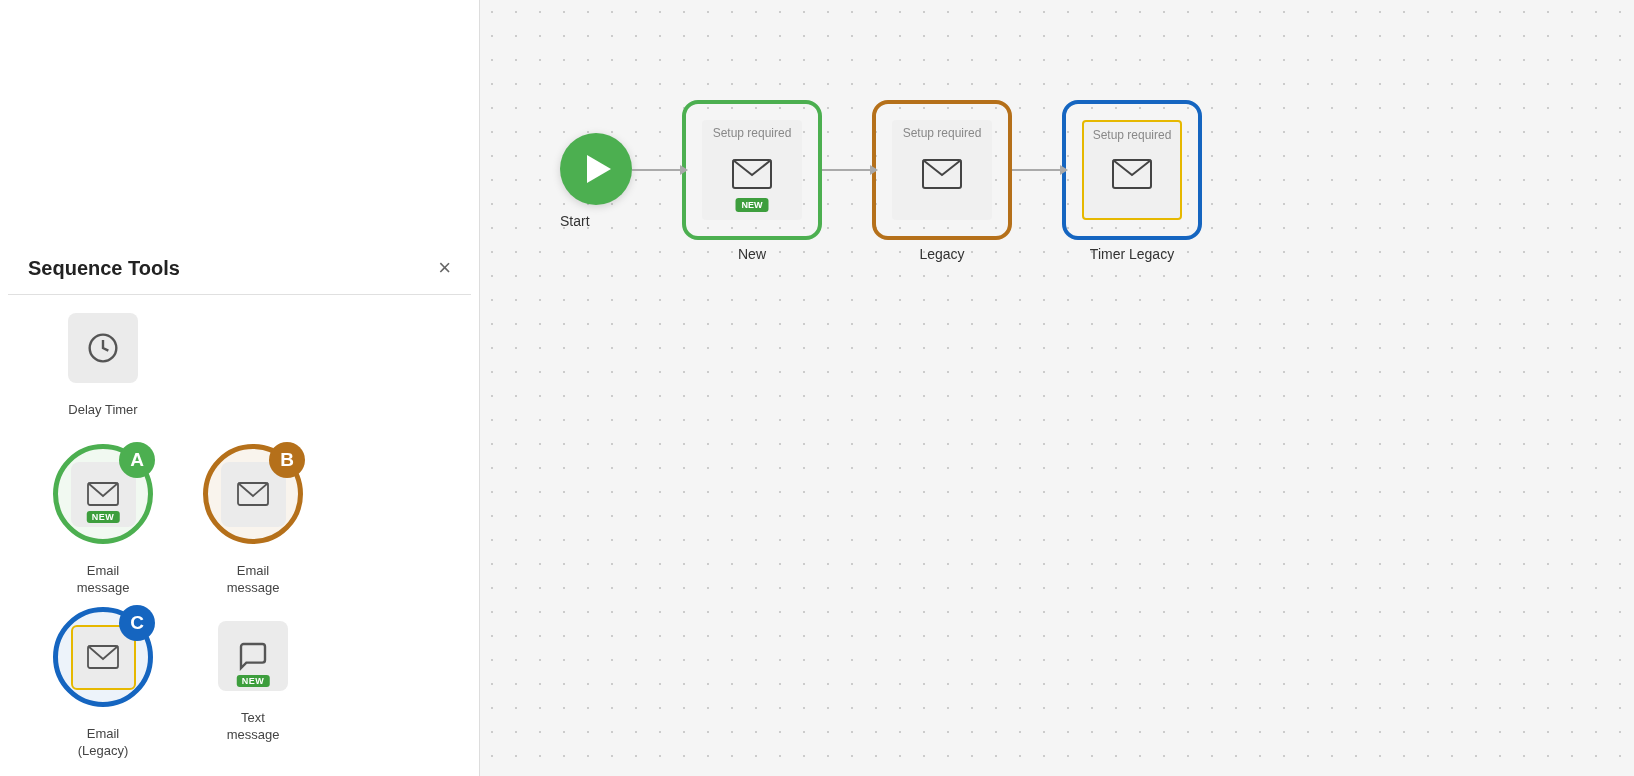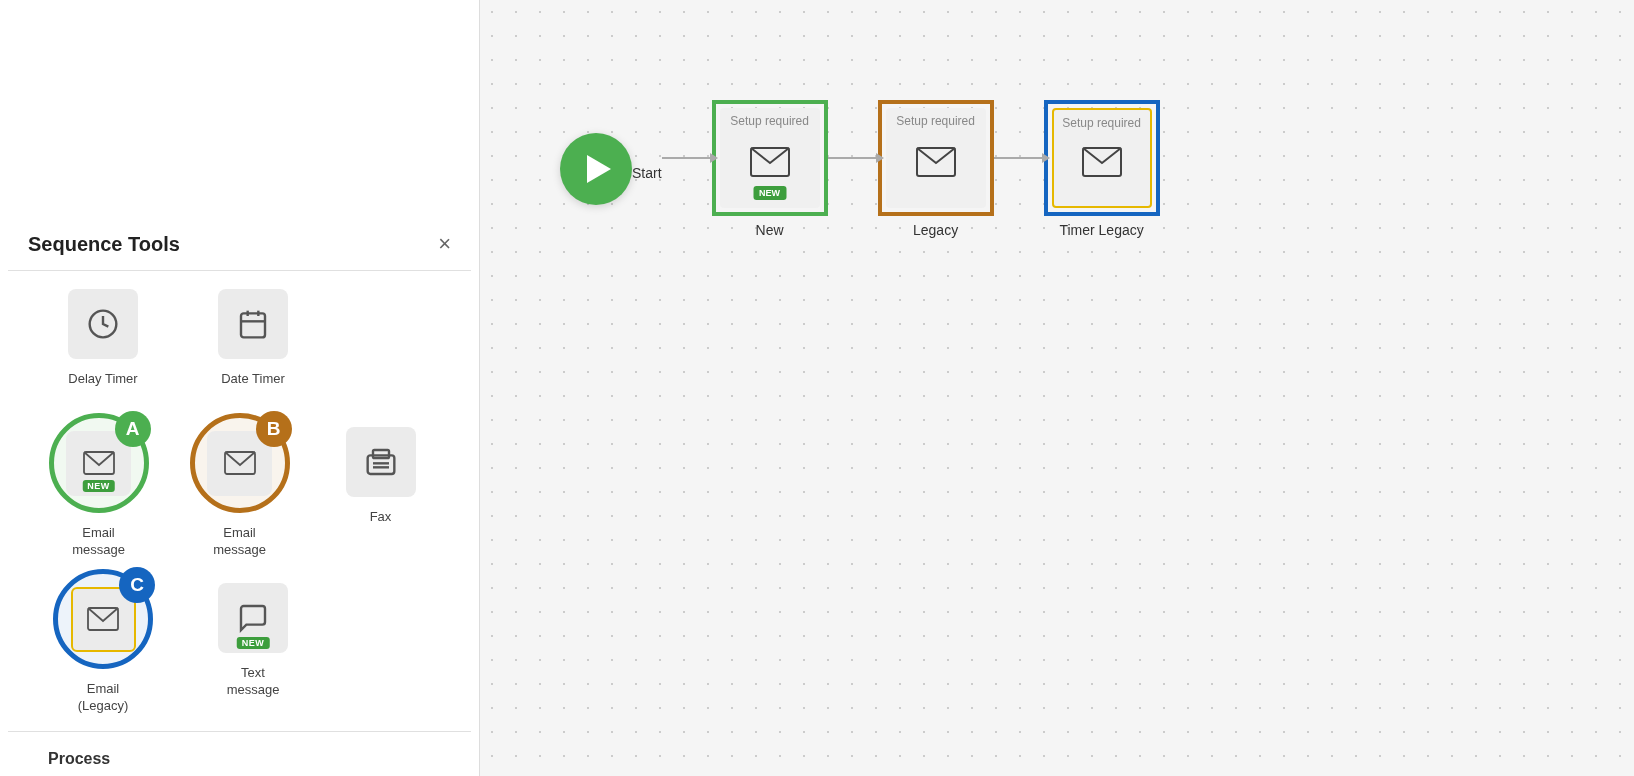--- a/index.html
+++ b/index.html
@@ -67,21 +67,21 @@
       align-items: center;
       justify-content: center;
       position: relative;
     }
     .tool-icon-wrap svg {
       width: 32px;
       height: 32px;
       color: #555;
     }
     .tool-label {
-      margin-top: 12px;
+      margin-top: 19px;
       font-size: 13px;
       color: #444;
       text-align: center;
       line-height: 1.3;
     }
 
     
     .new-badge {
       position: absolute;
       bottom: 4px;
@@ -171,22 +171,21 @@
       display: flex;
       align-items: center;
       position: absolute;
       top: 100px;
       left: 80px;
       gap: 0;
     }
 
     .flow-node {
       display: flex;
-      flex-direction: row;
-      align-items: center;
+      flex-direction: column;
     }
 
     
     .start-btn {
       width: 72px;
       height: 72px;
       border-radius: 50%;
       background: #4caf50;
       display: flex;
       align-items: center;
@@ -231,22 +230,22 @@
       border-color: transparent transparent transparent #aaa;
     }
 
     
     .step-node-wrap {
       display: flex;
       flex-direction: column;
       align-items: center;
     }
     .step-node {
-      border-radius: 0;
-      padding: 4px;
+      border-radius: 16px;
+      padding: 16px;
       cursor: pointer;
     }
     .step-node-inner {
       width: 100px;
       height: 100px;
       background: #f0f0f0;
       border-radius: 4px;
       display: flex;
       align-items: center;
       justify-content: center;
@@ -323,31 +322,20 @@
       <div class="tool-item">
         <div class="tool-icon-wrap">
           <svg viewBox="0 0 24 24" fill="none" stroke="#555" stroke-width="1.8">
             <circle cx="12" cy="12" r="10"></circle>
             <polyline points="12 6 12 12 16 14"></polyline>
           </svg>
         </div>
         <span class="tool-label">Delay Timer</span>
       </div>
 
-      <div class="tool-item">
-        <div class="tool-icon-wrap">
-          <svg viewBox="0 0 24 24" fill="none" stroke="#555" stroke-width="1.8">
-            <rect x="3" y="4" width="18" height="18" rx="2"></rect>
-            <line x1="16" y1="2" x2="16" y2="6"></line>
-            <line x1="8" y1="2" x2="8" y2="6"></line>
-            <line x1="3" y1="10" x2="21" y2="10"></line>
-          </svg>
-        </div>
-        <span class="tool-label">Date Timer</span>
-      </div>
 
 
     </div>
   </div>
 
   <div class="sidebar-section">
 
     <div style="display:flex; align-items:flex-start; margin-bottom: 10px;">
 
       <div class="email-circle-item">
@@ -374,31 +362,20 @@
                 <rect x="1" y="1" width="30" height="22" rx="2"></rect>
                 <polyline points="1,1 16,14 31,1"></polyline>
               </svg>
             </div>
           </div>
           <div class="letter-overlay letter-B" style="top:-2px;right:-2px;">B</div>
         </div>
         <span class="tool-label">Email<br>message</span>
       </div>
 
-      <div class="tool-item" style="margin-top:14px;">
-        <div class="tool-icon-wrap">
-          <svg viewBox="0 0 24 24" fill="none" stroke="#555" stroke-width="1.8">
-            <rect x="2" y="7" width="20" height="14" rx="2"></rect>
-            <rect x="6" y="3" width="12" height="6" rx="1"></rect>
-            <line x1="6" y1="13" x2="18" y2="13"></line>
-            <line x1="6" y1="16" x2="18" y2="16"></line>
-          </svg>
-        </div>
-        <span class="tool-label">Fax</span>
-      </div>
 
     </div>
 
     <div style="display:flex; align-items:flex-start;">
 
 
       <div class="email-circle-item">
         <div class="circle-container">
           <div class="circle-ring ring-blue ring-bg-blue">
             <div class="inner-box" style="border: 2px solid #e6b800; border-radius:6px;">
@@ -419,23 +396,20 @@
             <path d="M21 15a2 2 0 0 1-2 2H7l-4 4V5a2 2 0 0 1 2-2h14a2 2 0 0 1 2 2z"></path>
           </svg>
           <span class="new-badge" style="bottom:4px;">NEW</span>
         </div>
         <span class="tool-label">Text<br>message</span>
       </div>
 
     </div>
   </div>
 
-  <div style="padding: 18px 20px 0 20px; border-top: 1px solid #e0e0e0; margin-top: 8px;">
-    <div class="process-label">Process</div>
-  </div>
 
 </div>
 
 <div class="main-canvas">
 
   <div class="flow-container">
 
     <div class="flow-node">
       <div class="start-btn">
         <div class="play-icon"></div>

